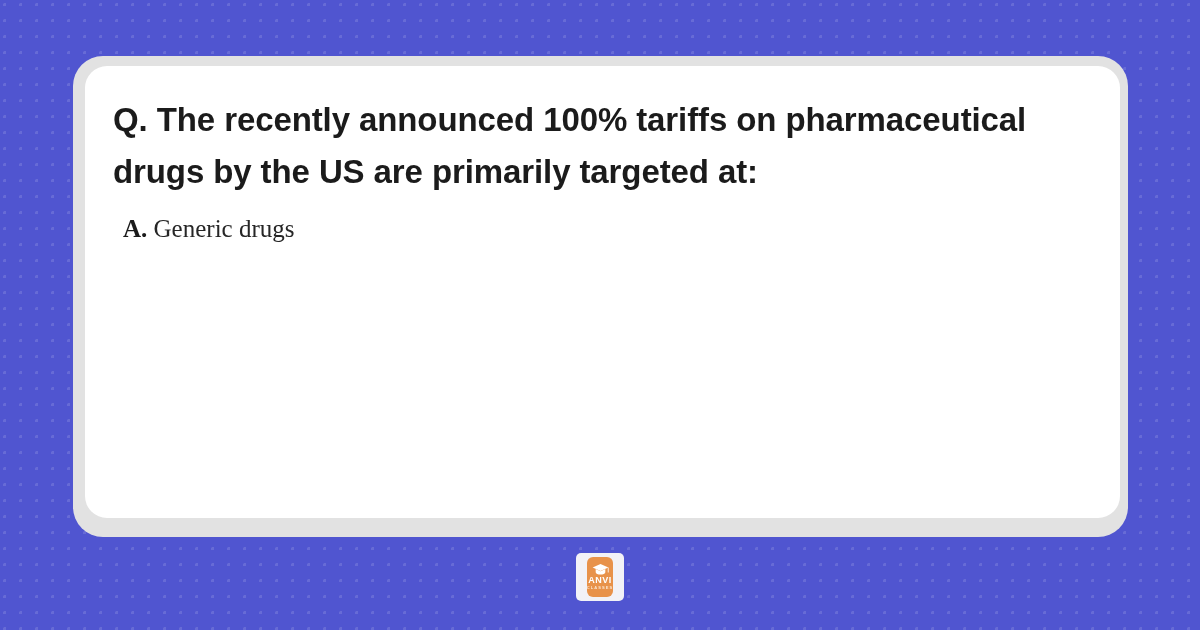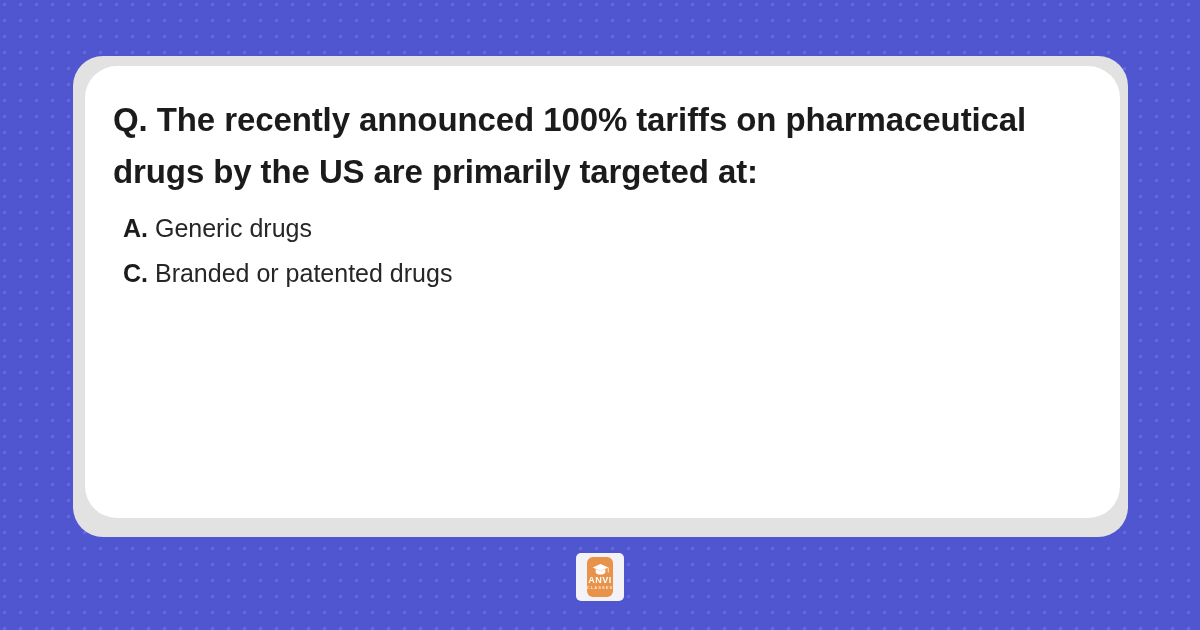--- a/index.html
+++ b/index.html
@@ -37,21 +37,21 @@
     border-radius: 30px;
     box-sizing: border-box;
   }
   .card {
     position: absolute;
     left: 12px;
     top: 10px;
     width: 1035px;
     height: 452px;
     background: #ffffff;
-    border-radius: 32px;
+    border-radius: 22px;
     box-sizing: border-box;
     padding: 28px 22px 0 26px;
     overflow: hidden;
   }
 
   .question {
     font-size: 33px;
     font-weight: bold;
     color: #1b1b1b;
     line-height: 1.58;
@@ -64,20 +64,21 @@
     list-style: none;
     margin: 18px 0 0 0;
     padding: 0 0 0 12px;
   }
   .option {
     font-size: 25px;
     color: #262626;
     line-height: 1.0;
     margin: 0 0 20px 0;
     white-space: nowrap;
+    font-family: Liberation Serif, serif;
   }
   .option-letter {
     font-weight: bold;
     color: #1b1b1b;
   }
   .option-text {
     font-weight: normal;
   }
 
   
@@ -162,24 +163,20 @@
     <p class="question">Q. The recently announced 100% tariffs on pharmaceutical drugs by the US are primarily targeted at:</p>
 
     <ul class="options">
 
       <li class="option">
         <span class="option-letter">A.</span>
         <span class="option-text">Generic drugs</span>
       </li>
 
 
-      <li class="option">
-        <span class="option-letter">C.</span>
-        <span class="option-text">Branded or patented drugs</span>
-      </li>
 
 
     </ul>
   </div>
 </div>
 
 <div class="footer">
 
   <div class="logo-frame">
     <div class="logo-tile">

